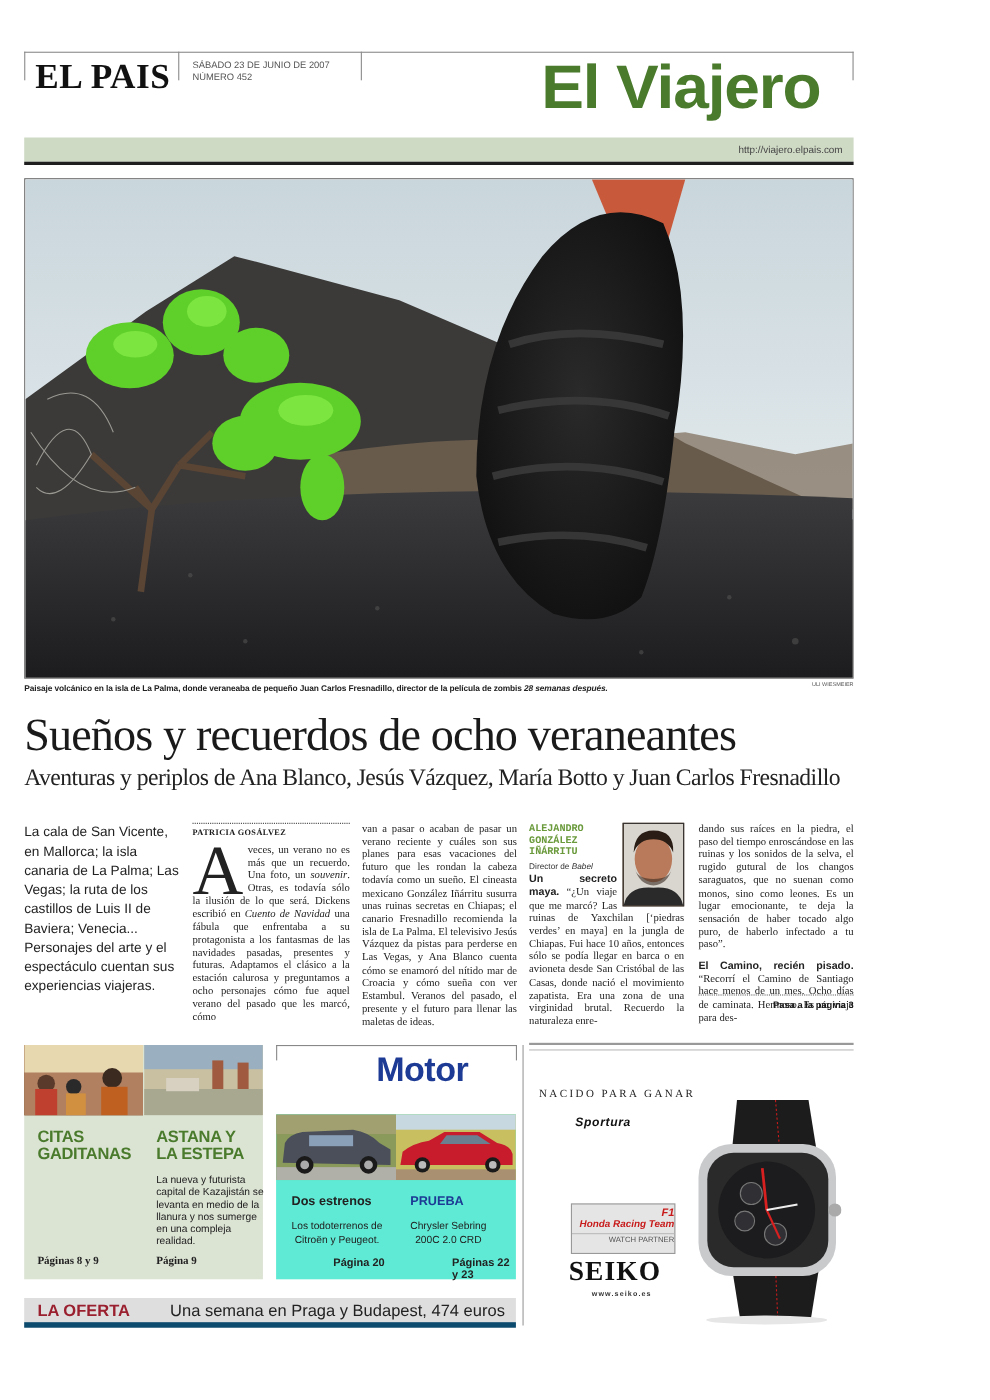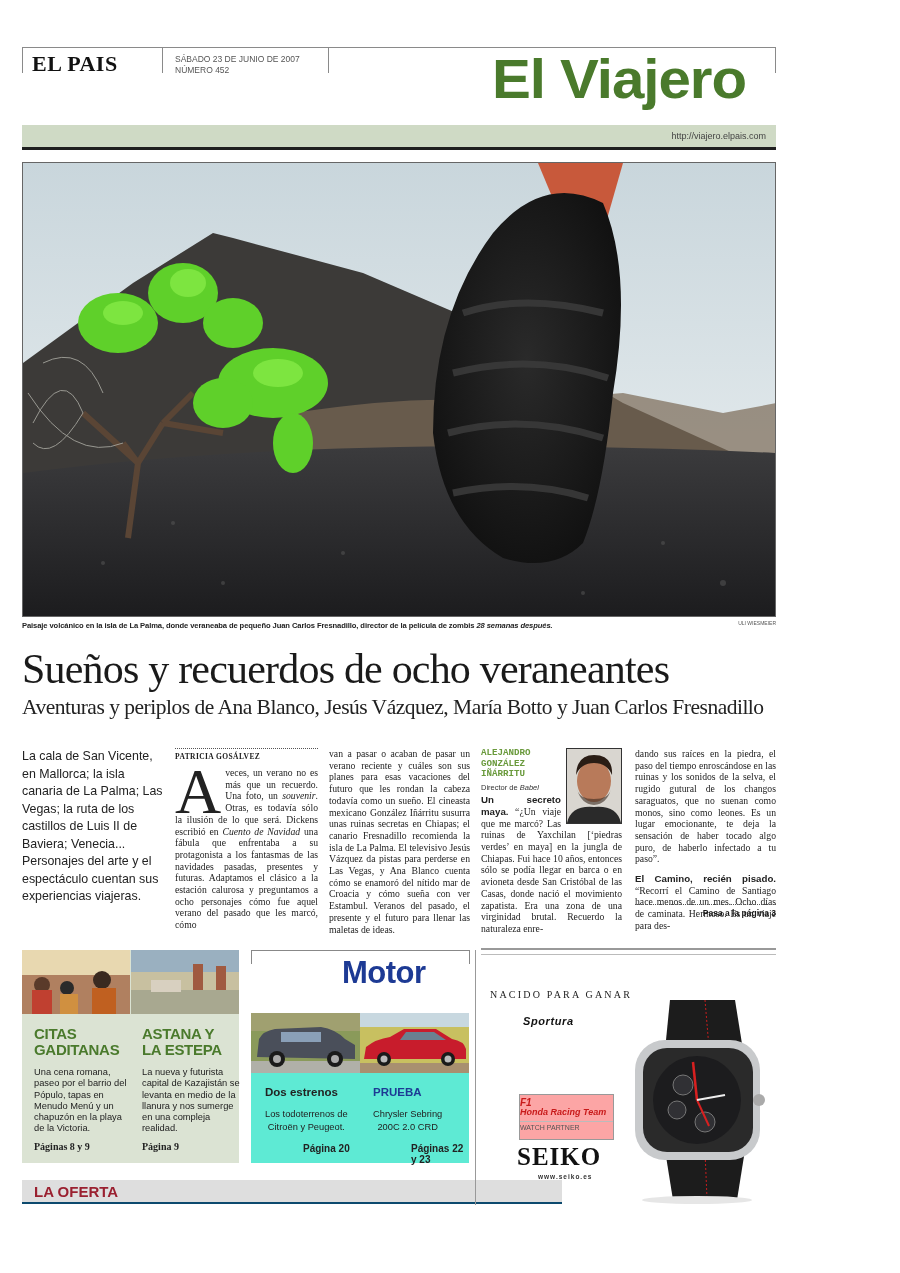--- a/index.html
+++ b/index.html
@@ -1,21 +1,21 @@
 <!DOCTYPE html>
 <html><head>
 <meta charset="utf-8">
 <style>
   html,body{margin:0;padding:0;background:#ffffff;}
   body{width:900px;height:1273px;position:relative;overflow:hidden;font-family:"Liberation Serif",serif;color:#1a1a1a;}
   .abs{position:absolute;}
   
   .mast-box{left:22px;top:47px;width:754px;height:26px;border-top:1px solid #8a8a8a;}
   .mast-vline{top:47px;width:1px;height:26px;background:#8a8a8a;}
-  .logo-pais{left:32px;top:51px;font-family:"Liberation Serif",serif;font-weight:bold;font-size:22px;letter-spacing:0.5px;color:#111;}
+  .logo-pais{left:32px;top:51px;font-family:"Liberation Serif",serif;font-weight:bold;font-size:32px;letter-spacing:0.5px;color:#111;}
   .date{left:175px;top:54px;font-family:"Liberation Sans",sans-serif;font-size:8.5px;line-height:11px;color:#555;}
   .viajero{left:492px;top:46px;font-family:"Liberation Sans",sans-serif;font-weight:bold;font-size:56px;color:#4a7a2c;letter-spacing:-1px;transform:scaleX(1.04);transform-origin:left top;}
   .green-bar{left:22px;top:125px;width:754px;height:22px;background:#cfdac5;}
   .url{right:134px;top:131px;font-family:"Liberation Sans",sans-serif;font-size:9px;color:#444;}
   .black-rule{left:22px;top:147px;width:754px;height:3px;background:#1f1f1f;}
   
   .photo{left:22px;top:162px;width:754px;height:455px;overflow:hidden;border:1px solid #666;box-sizing:border-box;}
   .cap{left:22px;top:621px;font-family:"Liberation Sans",sans-serif;font-weight:bold;font-size:7.6px;color:#222;letter-spacing:-0.1px;}
   .credit{right:124px;top:620px;font-family:"Liberation Sans",sans-serif;font-size:5px;color:#555;}
   .headline{left:22px;top:645px;font-size:42px;color:#1a1a1a;letter-spacing:-0.8px;}
@@ -41,28 +41,28 @@
   .thumb{position:absolute;top:0;height:64px;overflow:hidden;}
   .b1-title{position:absolute;top:76px;font-family:"Liberation Sans",sans-serif;font-weight:bold;font-size:15px;line-height:16px;color:#4a7a2c;letter-spacing:-0.3px;}
   .b1-text{position:absolute;top:117px;font-family:"Liberation Sans",sans-serif;font-size:9.3px;line-height:11.3px;color:#222;width:100px;}
   .b1-page{position:absolute;top:191px;font-family:Liberation Serif, serif;font-weight:bold;font-size:10px;color:#222;}
   .motor-frame{left:251px;top:950px;width:217px;height:13px;border-top:1px solid #888;border-left:1px solid #888;border-right:1px solid #888;}
   .motor{left:342px;top:955px;font-family:"Liberation Sans",sans-serif;font-weight:bold;font-size:31px;color:#1d3a94;letter-spacing:-0.5px;}
   .box2{left:251px;top:1013px;width:218px;height:150px;background:#5eead4;}
   .b2-title{position:absolute;top:73px;font-family:"Liberation Sans",sans-serif;font-weight:bold;font-size:11.5px;color:#222;}
   .b2-text{position:absolute;top:95px;font-family:"Liberation Sans",sans-serif;font-size:9.3px;line-height:13px;color:#222;text-align:center;}
   .b2-page{position:absolute;top:130px;font-family:"Liberation Sans",sans-serif;font-weight:bold;font-size:10px;color:#222;padding-left:38px;}
-  .oferta{left:22px;top:1180px;width:540px;height:22px;background:#dedede;border-bottom:2px solid #0c4a6e;}
+  .oferta{left:22px;top:1180px;width:447px;height:22px;background:#dedede;border-bottom:5px solid #0c4a6e;}
   .oferta-label{position:absolute;left:12px;top:3px;font-family:"Liberation Sans",sans-serif;font-weight:bold;font-size:15px;color:#9a2030;}
   .oferta-text{position:absolute;right:10px;top:3px;font-family:"Liberation Sans",sans-serif;font-size:15px;color:#222;}
   .vsep{left:475px;top:950px;width:1px;height:255px;background:#999;}
   .ad-rule{left:481px;top:948px;width:295px;height:4px;border-top:2px solid #999;border-bottom:1px solid #bbb;}
   .ad-slogan{left:490px;top:989px;font-family:"Liberation Serif",serif;font-size:10px;letter-spacing:2.2px;color:#222;}
   .ad-sportura{left:523px;top:1015px;font-family:"Liberation Sans",sans-serif;font-style:italic;font-weight:bold;font-size:11px;color:#111;letter-spacing:0.6px;}
-  .honda{left:519px;top:1094px;width:93px;height:44px;border:1px solid #999;background:#fca5a5;text-align:left;font-family:"Liberation Sans",sans-serif;}
+  .honda{left:519px;top:1094px;width:93px;height:44px;border:1px solid #999;background:#e5e5e5;text-align:right;font-family:"Liberation Sans",sans-serif;}
   .honda .f1{font-weight:bold;font-style:italic;font-size:10px;color:#c81a1a;line-height:10px;margin-top:3px;}
   .honda .hr{font-weight:bold;font-style:italic;font-size:9px;color:#c81a1a;line-height:9px;}
   .honda .wp{font-size:7px;color:#555;margin-top:4px;border-top:1px solid #bbb;padding-top:2px;}
   .seiko{left:517px;top:1143px;font-family:"Liberation Serif",serif;font-weight:bold;font-size:25px;letter-spacing:1px;color:#111;}
   .seiko-url{left:538px;top:1173px;font-family:"Liberation Sans",sans-serif;font-weight:bold;font-size:6.5px;letter-spacing:1px;color:#333;}
   .watch{left:625px;top:1000px;width:140px;height:205px;}
 </style>
 </head>
 <body>
 
@@ -210,21 +210,20 @@
     </svg>
   </div>
   <div class="b1-title" style="left:12px">
       <div>CITAS</div>
       <div>GADITANAS</div>
     </div>
   <div class="b1-title" style="left:120px">
       <div>ASTANA Y</div>
       <div>LA ESTEPA</div>
     </div>
-  <div class="b1-text" style="left:12px">Una cena romana, paseo por el barrio del Pópulo, tapas en Menudo Menú y un chapuzón en la playa de la Victoria.</div>
   <div class="b1-text" style="left:120px">La nueva y futurista capital de Kazajistán se levanta en medio de la llanura y nos sumerge en una compleja realidad.</div>
   <div class="b1-page" style="left:12px">Páginas 8 y 9</div>
   <div class="b1-page" style="left:120px">Página 9</div>
 </div>
 
 <div class="abs motor-frame"></div>
 <div class="abs motor">Motor</div>
 <div class="abs box2">
   <div class="thumb" style="left:0;width:109px;height:60px;">
     <svg width="109" height="60">
@@ -261,20 +260,21 @@
   <div class="b2-text" style="left:122px">
       <div>Chrysler Sebring</div>
       <div>200C 2.0 CRD</div>
     </div>
   <div class="b2-page" style="left:14px">Página 20</div>
   <div class="b2-page" style="left:122px">Páginas 22 y 23</div>
 </div>
 
 <div class="abs oferta">
   <span class="oferta-label">LA OFERTA</span>
+  <span class="oferta-text">Una semana en Praga y Budapest, 474 euros</span>
 </div>
 
 <div class="abs vsep"></div>
 <div class="abs ad-rule"></div>
 <div class="abs ad-slogan">NACIDO PARA GANAR</div>
 <div class="abs ad-sportura">Sportura</div>
 <div class="abs honda">
   <div class="f1">F1</div>
   <div class="hr">Honda Racing Team</div>
   <div class="wp">WATCH PARTNER</div>

